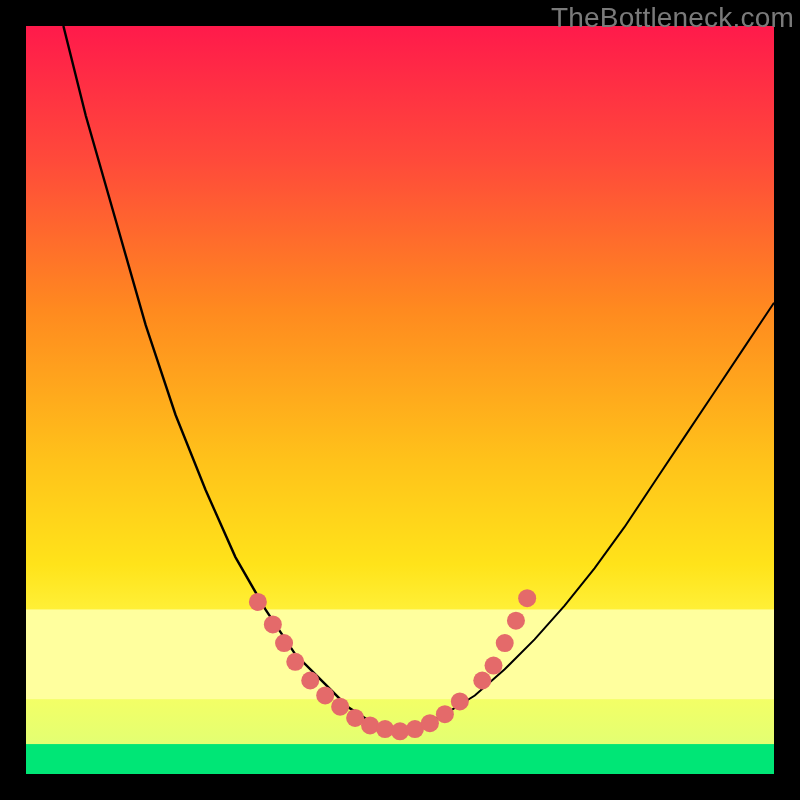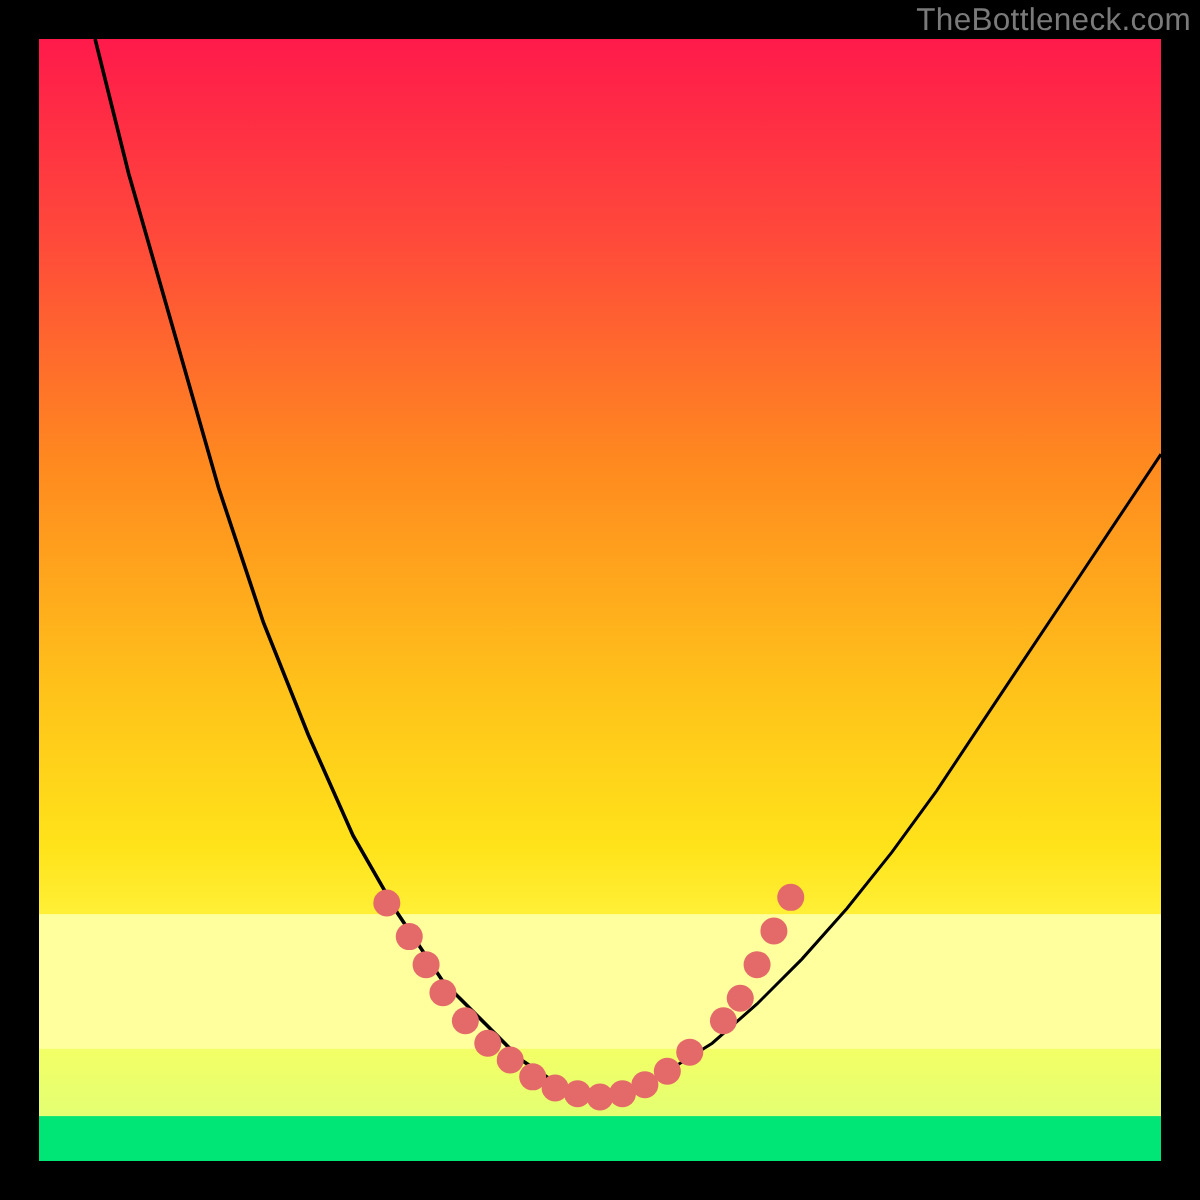--- a/index.html
+++ b/index.html
@@ -24,21 +24,21 @@
     left: 0;
     top: 0;
     width: 748px;
     height: 748px;
   }
   .watermark {
     position: absolute;
     top: 2px;
     right: 6px;
     color: #7a7a7a;
-    font-size: 21px;
+    font-size: 28px;
     letter-spacing: 0.2px;
     font-weight: 500;
     user-select: none;
   }
   svg { display: block; }
 </style>
 </head>
 <body>
 
 <div class="frame">

